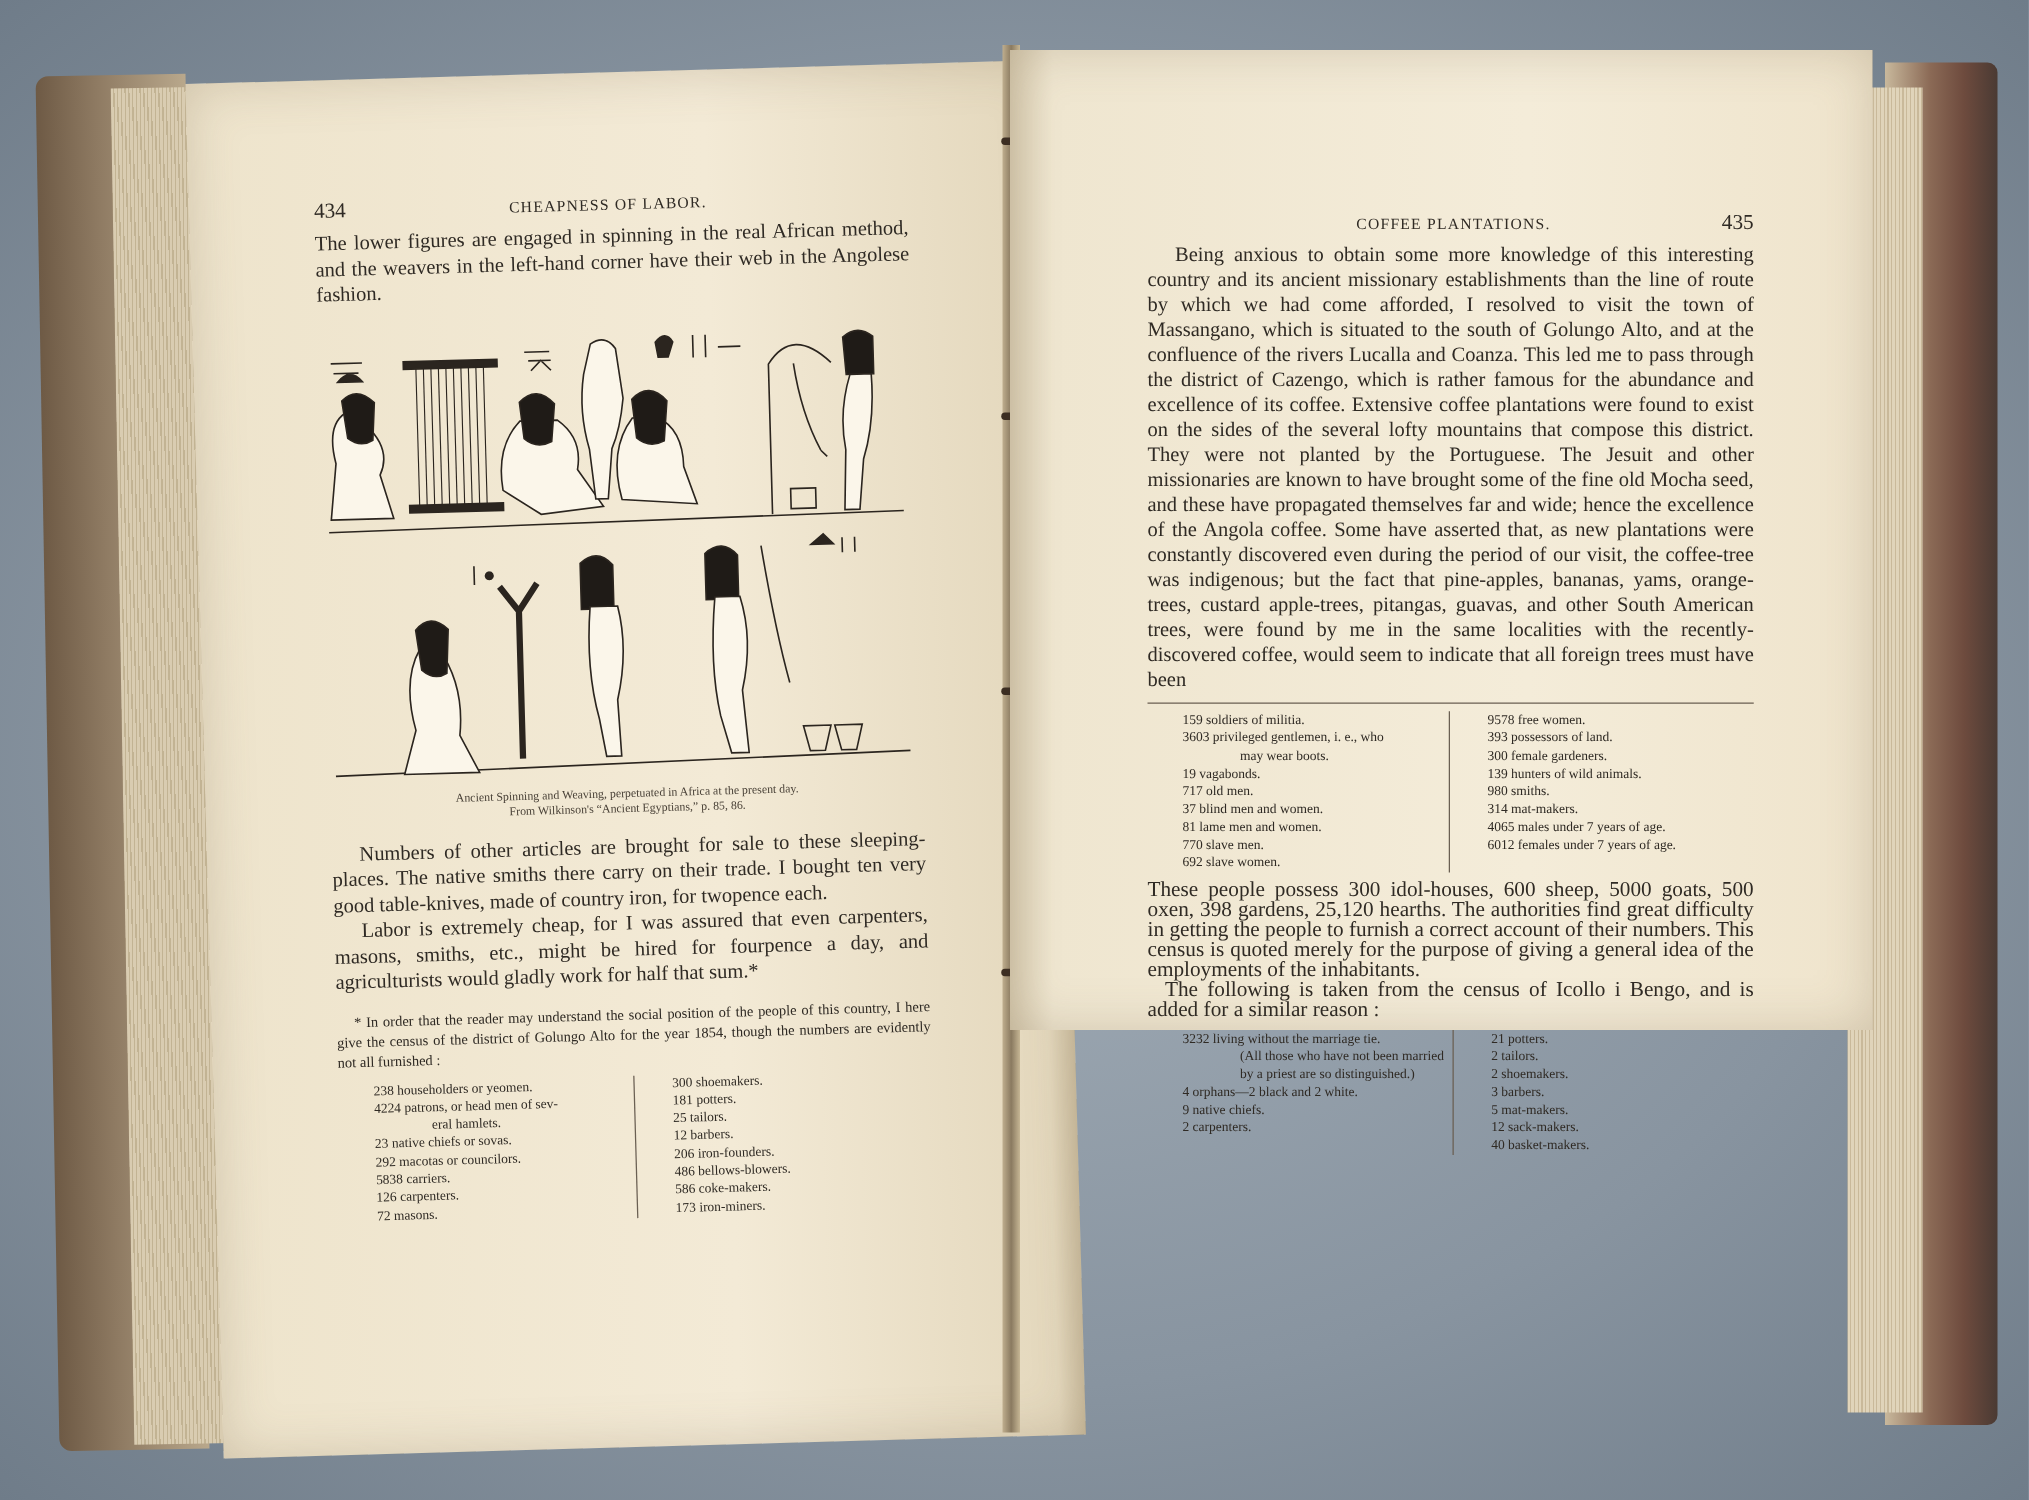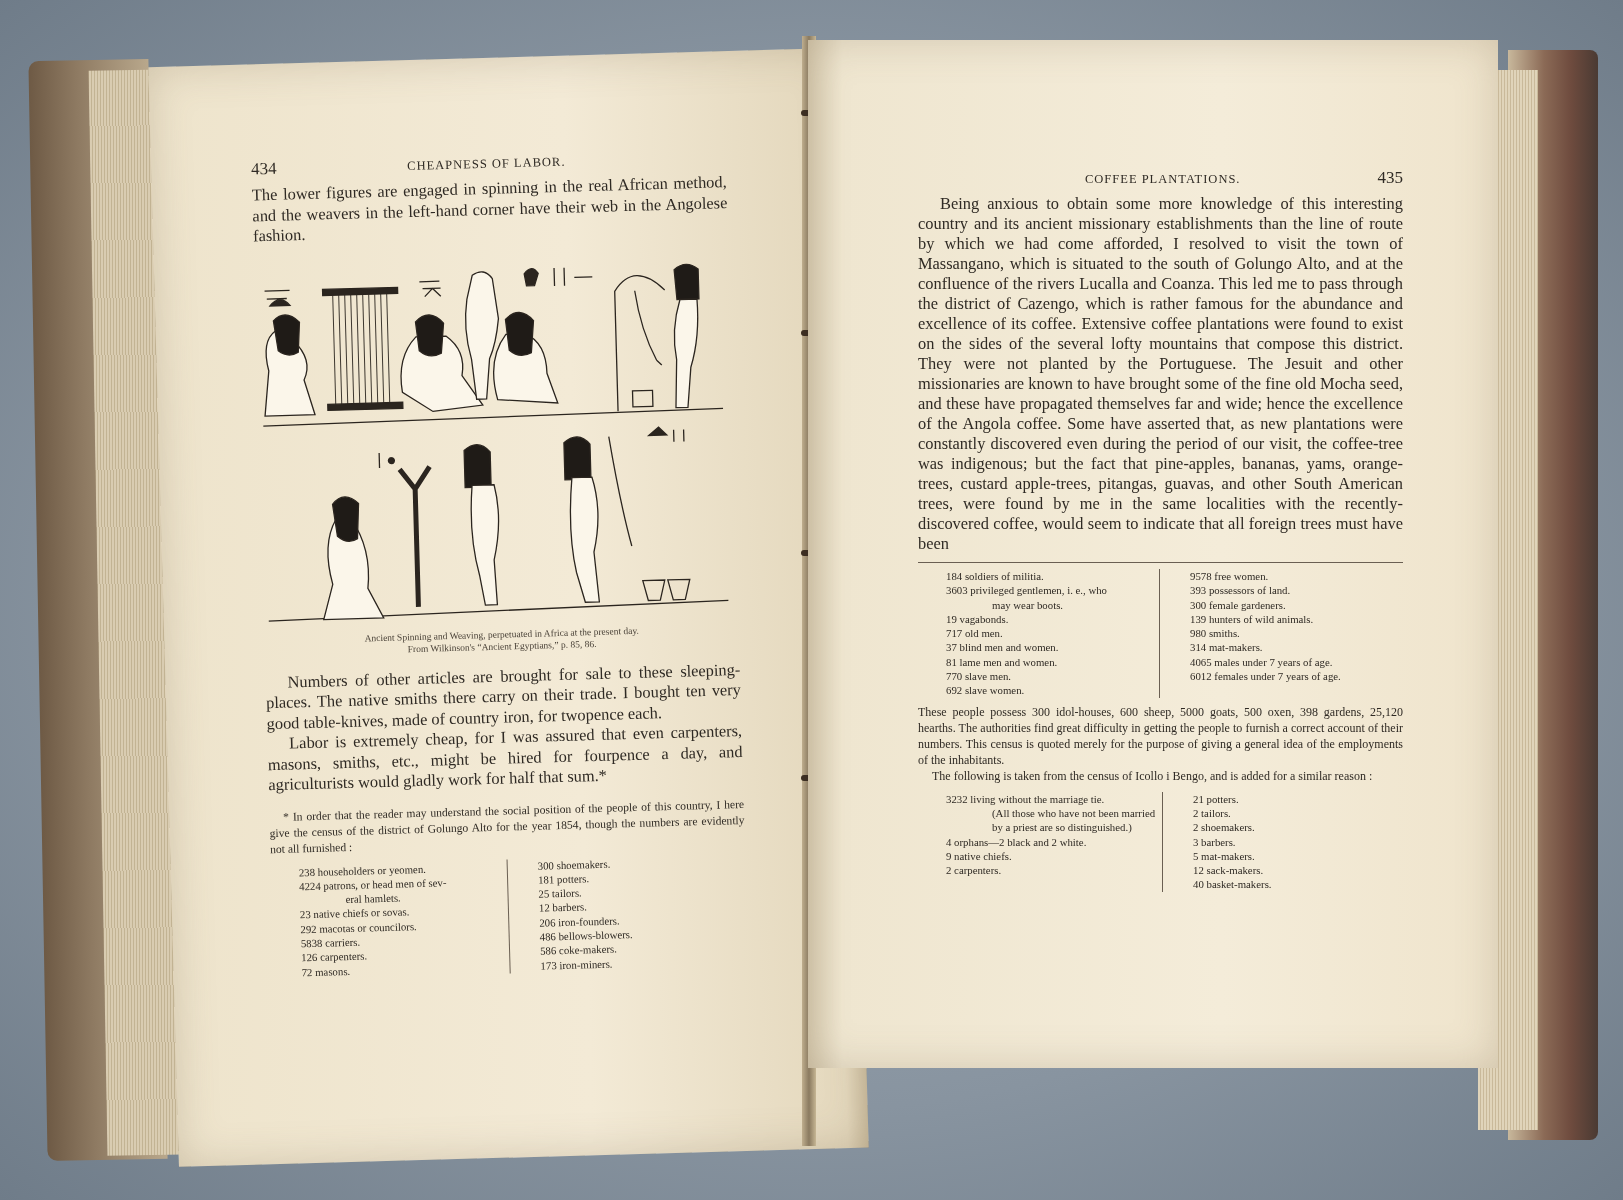--- a/index.html
+++ b/index.html
@@ -20,21 +20,21 @@
     background:linear-gradient(90deg,#c8b89c,#8b6a56 40%,#6e4b3e 70%,#4a3a33);border-radius:0 8px 8px 0;}
   .edges-left{position:absolute;left:60px;top:40px;width:90px;height:1085px;
     background:repeating-linear-gradient(90deg,#d9ccb1 0 2px,#c2b393 2px 3px);
     transform:rotate(-1deg);}
   .edges-right{position:absolute;right:60px;top:40px;width:60px;height:1060px;
     background:repeating-linear-gradient(90deg,#e0d4ba 0 2px,#c9b99a 2px 3px);}
   .page{position:absolute;background:#f1e8d2;box-shadow:inset 0 0 40px rgba(120,100,70,.25);}
   .page-left{left:110px;top:18px;width:690px;height:1100px;
     transform:rotate(-1.6deg);transform-origin:100% 0;
     background:linear-gradient(90deg,#eee4cc 0%,#f3ead6 60%,#e4d8bd 97%,#cfc1a3 100%);}
-  .page-right{left:770px;top:10px;width:690px;height:1028px;
+  .page-right{left:770px;top:10px;width:690px;height:784px;
     background:linear-gradient(90deg,#d9cdb2 0%,#efe6d0 5%,#f4ecd9 60%,#efe4cc 100%);}
   .gutter{position:absolute;left:764px;top:6px;width:14px;height:1110px;
     background:linear-gradient(90deg,#bfae8e,#8a7a60 50%,#c6b694);}
   .stitch{position:absolute;left:763px;width:12px;height:6px;background:#3c2e22;border-radius:3px;}
 
   .content{position:absolute;}
   .left-content{left:100px;top:95px;width:475px;}
   .right-content{left:110px;top:128px;width:485px;}
 
   .runhead{display:flex;justify-content:space-between;align-items:baseline;font-size:17px;margin-bottom:6px;}
@@ -46,21 +46,21 @@
   .figure{margin:14px 0 6px 0;}
   .caption{font-size:9.5px;text-align:center;line-height:12px;color:#4a4238;}
   .footnote{font-size:11.6px;line-height:16px;text-align:justify;margin-top:14px;}
   .footnote p{margin:0;text-indent:14px;}
   .census{display:flex;font-size:10.8px;line-height:14.3px;margin:8px 0 6px 0;}
   .census .col{flex:1;padding-left:28px;}
   .census .col.right{border-left:1px solid #6a5f52;padding-left:30px;}
   .census .row{white-space:nowrap;}
   .census .row.cont{padding-left:46px;white-space:normal;}
   .rule{border-top:1px solid #6a5f52;margin:8px 0 6px 0;}
-  .small-text{font-size:12px;line-height:16px;text-align:justify;}
+  .small-text{font-size:17px;line-height:16px;text-align:justify;}
   .small-text p{margin:0;text-indent:14px;}
   .small-text p.noindent{text-indent:0;}
 </style>
 </head>
 <body>
 
 <div class="bg-shade"></div>
 
 <div class="book">
   <div class="cover-left"></div>
@@ -195,21 +195,21 @@
         <span class="pnum">435</span>
       </div>
       <div class="body-text" style="line-height:20px">
         <p>Being anxious to obtain some more knowledge of this interesting country and its ancient missionary establishments than the line of route by which we had come afforded, I resolved to visit the town of Massangano, which is situated to the south of Golungo Alto, and at the confluence of the rivers Lucalla and Coanza. This led me to pass through the district of Cazengo, which is rather famous for the abundance and excellence of its coffee. Extensive coffee plantations were found to exist on the sides of the several lofty mountains that compose this district. They were not planted by the Portuguese. The Jesuit and other missionaries are known to have brought some of the fine old Mocha seed, and these have propagated themselves far and wide; hence the excellence of the Angola coffee. Some have asserted that, as new plantations were constantly discovered even during the period of our visit, the coffee-tree was indigenous; but the fact that pine-apples, bananas, yams, orange-trees, custard apple-trees, pitangas, guavas, and other South American trees, were found by me in the same localities with the recently-discovered coffee, would seem to indicate that all foreign trees must have been</p>
       </div>
 
       <div class="rule"></div>
 
       <div class="census" style="margin-top:2px">
         <div class="col">
-          <div class="row">184 soldiers of militia.</div>
+          <div class="row">159 soldiers of militia.</div>
           <div class="row">3603 privileged gentlemen, i. e., who</div>
           <div class="row cont">may wear boots.</div>
           <div class="row">19 vagabonds.</div>
           <div class="row">717 old men.</div>
           <div class="row">37 blind men and women.</div>
           <div class="row">81 lame men and women.</div>
           <div class="row">770 slave men.</div>
           <div class="row">692 slave women.</div>
         </div>
         <div class="col right">

